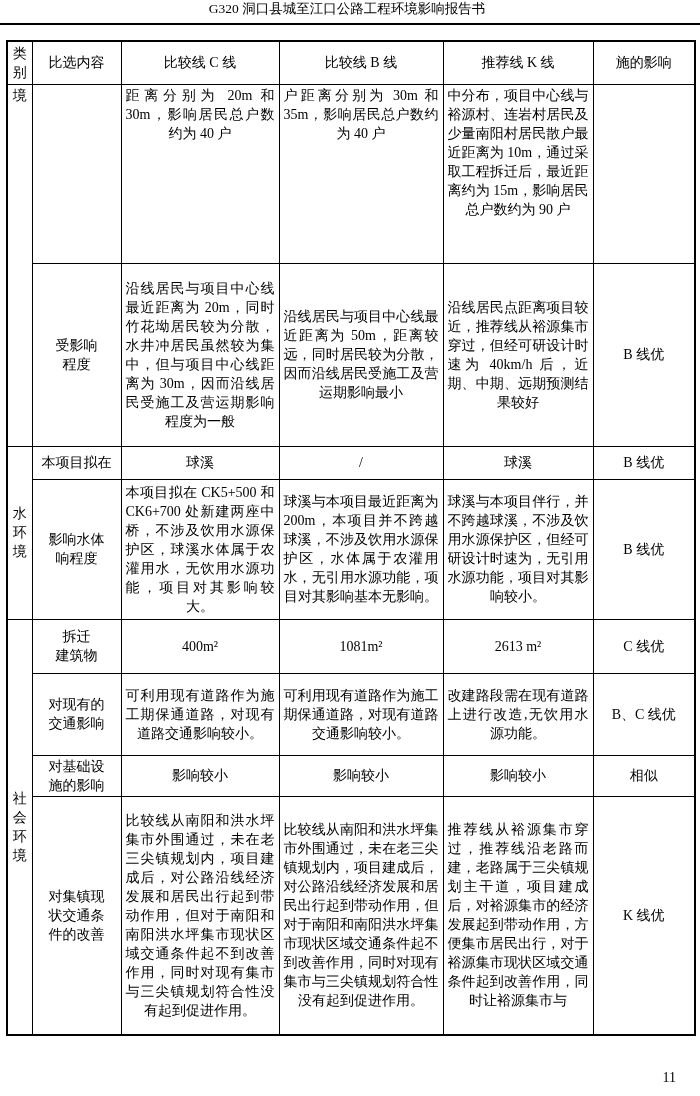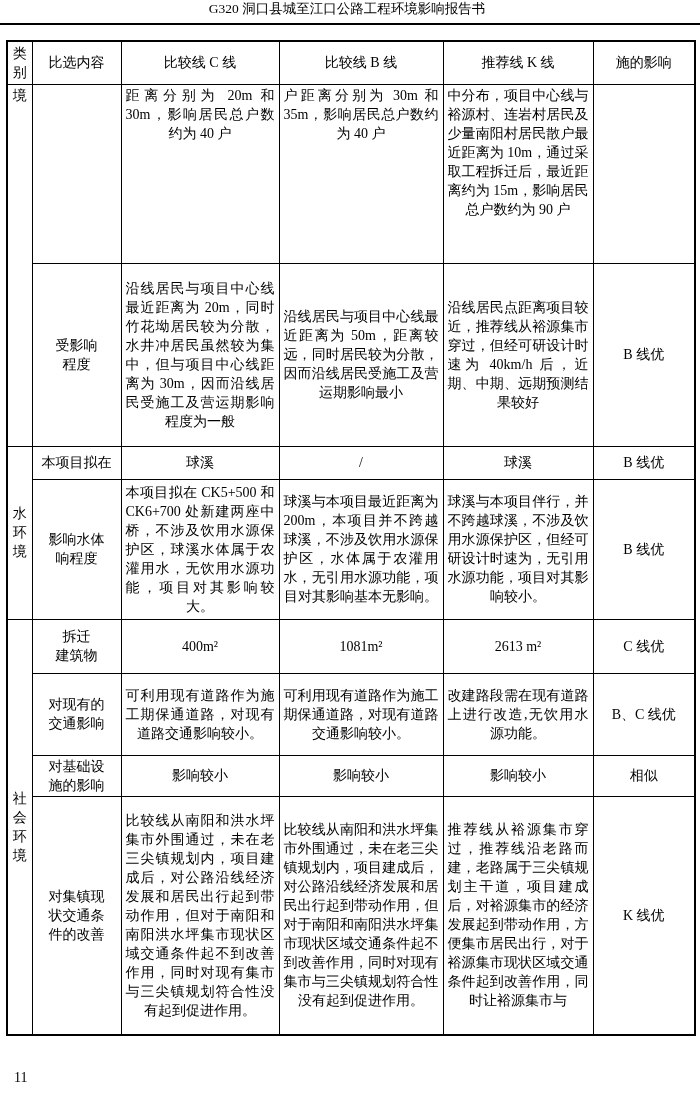--- a/index.html
+++ b/index.html
@@ -29,22 +29,22 @@
     overflow:hidden;
     word-break:break-word;
   }
   .cmp .para{
     text-align:justify;
     text-align-last:center;
     font-family:Liberation Serif, serif;
   }
   .cmp .vtop{vertical-align:top;}
   .page-number{
-    position:absolute;top:1070px;left:14px;width:676px;
-    text-align:left;font-size:14px;
+    position:absolute;top:1070px;left:0;width:676px;
+    text-align:right;font-size:14px;
   }
 </style>
 </head>
 <body>
 
 <div class="doc-header">G320 洞口县城至江口公路工程环境影响报告书</div>
 <div class="header-rule"></div>
 
 <table class="cmp">
   <colgroup>

